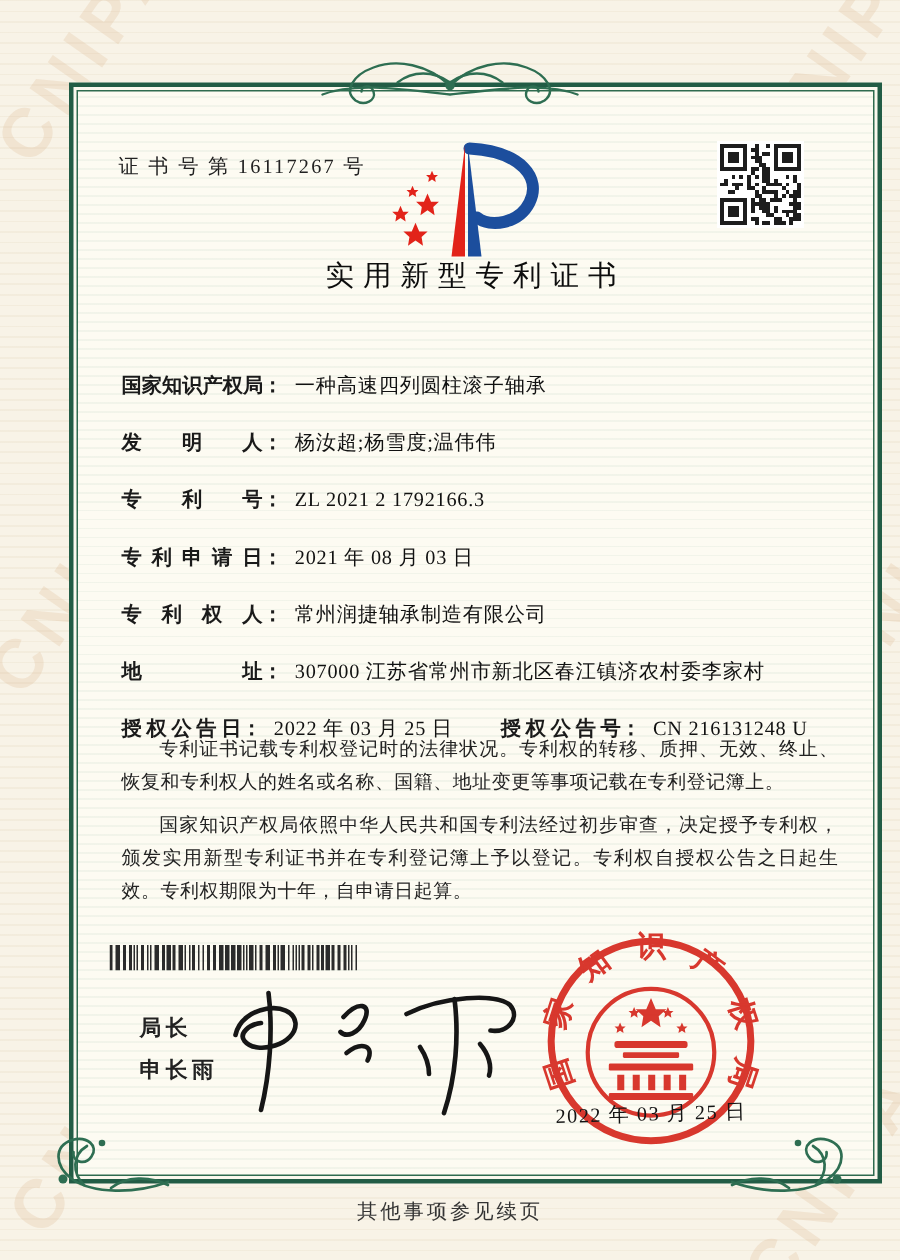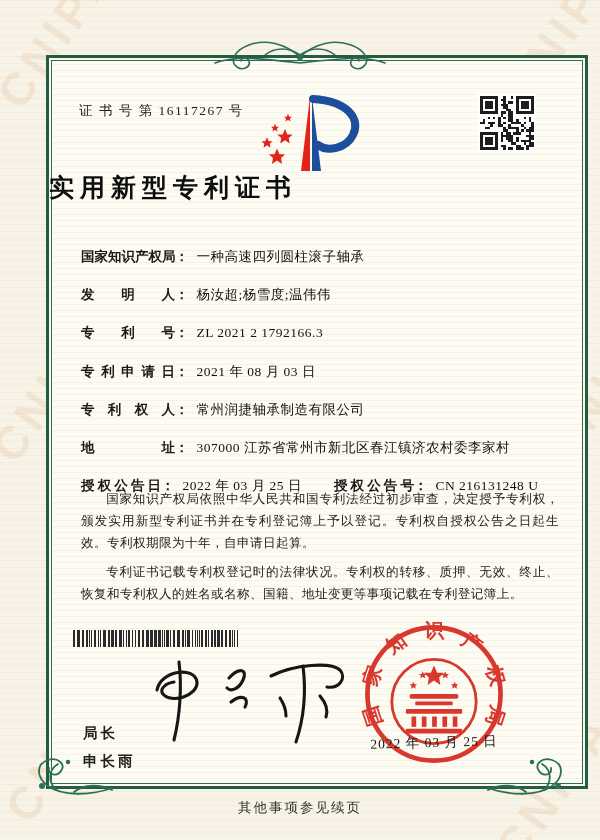--- a/index.html
+++ b/index.html
@@ -21,35 +21,35 @@
     border:3px solid #225c45; box-shadow:inset 0 0 0 2px #fbf8ee;
     box-sizing:border-box;
   }
   .frame::before{
     content:""; position:absolute; inset:2px; border:1px solid #2f6b4f; pointer-events:none;
   }
   .certno{ position:absolute; left:30px; top:44px; font-size:13.5px; letter-spacing:1.5px; color:#222; }
   .logo{ position:absolute; left:199px; top:33px; }
   .qr{ position:absolute; left:429px; top:36px; width:54px; height:54px; background:#fff; padding:2px; }
   .title{
-    position:absolute; left:0; right:0; top:113px; text-align:left;
-    font-size:25px; font-weight:bold; letter-spacing:6px; color:#0d0d0d;
+    position:absolute; left:0; right:0; top:113px; text-align:center;
+    font-size:19px; font-weight:normal; letter-spacing:6px; color:#0d0d0d;
   }
   .fields{ position:absolute; left:32px; right:24px; top:190px; }
   .frow{ height:22px; margin-bottom:16.2px; font-size:13.5px; white-space:nowrap; }
   .lbl{ display:inline-block; width:94px; text-align:justify; text-align-last:justify; font-weight:600; color:#1a1a1a; vertical-align:bottom;}
   .colon{ font-weight:600; margin-right:8px; }
   .val{ letter-spacing:.5px; color:#111;text-align:center; }
   .frow.double{ display:flex; }
   .frow.double .cell2{ margin-left:32px; }
   .frow.double .lbl{ width:80px; }
   .paras{ position:absolute; left:32px; right:26px; top:430px; font-size:12.6px; line-height:22px; text-align:justify; letter-spacing:.4px; color:#222;}
   .paras p{ margin:0 0 7px 0; text-indent:2em; }
   .barcode{ position:absolute; left:24px; top:572px; }
-  .signer{ position:absolute; left:34px; font-family:Liberation Serif, serif; font-size:14.5px; font-weight:600; letter-spacing:3px; color:#222;margin-top:48px; }
+  .signer{ position:absolute; left:44px; font-family:Liberation Serif, serif; font-size:14.5px; font-weight:600; letter-spacing:3px; color:#222; }
   .signer.t1{ top:618px; } .signer.t2{ top:646px; }
   .sig{ position:absolute; left:94px; top:598px; }
   .seal{ position:absolute; left:310px; top:561px; }
   .sealdate{ position:absolute; left:303px; top:676px; width:164px; text-align:center; font-size:13.5px; letter-spacing:1px; color:#151515; transform:rotate(-1.5deg); }
   .pagenote{ position:absolute; left:0; right:0; top:706px; text-align:center; font-size:12.5px; letter-spacing:1px; color:#222; }
   .contnote{ position:absolute; left:0; right:0; top:799px; text-align:center; font-size:13.5px; letter-spacing:2px; color:#333; }
   .orn-top{ position:absolute; left:205px; top:33px; }
   .orn-bl{ position:absolute; left:28px; top:752px; }
   .orn-br{ position:absolute; right:28px; top:752px; transform:scaleX(-1); }
 </style>
@@ -335,22 +335,22 @@
         <span class="cell1">
           <span class="lbl">授权公告日</span><span class="colon">：</span><span class="val">2022 年 03 月 25 日</span>
         </span>
         <span class="cell2">
           <span class="lbl">授权公告号</span><span class="colon">：</span><span class="val">CN 216131248 U</span>
         </span>
       </div>
     </div>
 
     <div class="paras">
+      <p>专利证书记载专利权登记时的法律状况。专利权的转移、质押、无效、终止、恢复和专利权人的姓名或名称、国籍、地址变更等事项记载在专利登记簿上。</p>
       <p>国家知识产权局依照中华人民共和国专利法经过初步审查，决定授予专利权，颁发实用新型专利证书并在专利登记簿上予以登记。专利权自授权公告之日起生效。专利权期限为十年，自申请日起算。</p>
-      <p>专利证书记载专利权登记时的法律状况。专利权的转移、质押、无效、终止、恢复和专利权人的姓名或名称、国籍、地址变更等事项记载在专利登记簿上。</p>
     </div>
 
     <svg class="barcode" id="barsvg" width="170" height="17">
         <rect x="0" y="0" width="2" height="17" fill="#2b2b2b"></rect>
         <rect x="4" y="0" width="3" height="17" fill="#2b2b2b"></rect>
         <rect x="9" y="0" width="2" height="17" fill="#2b2b2b"></rect>
         <rect x="13" y="0" width="2" height="17" fill="#2b2b2b"></rect>
         <rect x="16" y="0" width="1" height="17" fill="#2b2b2b"></rect>
         <rect x="18" y="0" width="1" height="17" fill="#2b2b2b"></rect>
         <rect x="21" y="0" width="2" height="17" fill="#2b2b2b"></rect>

